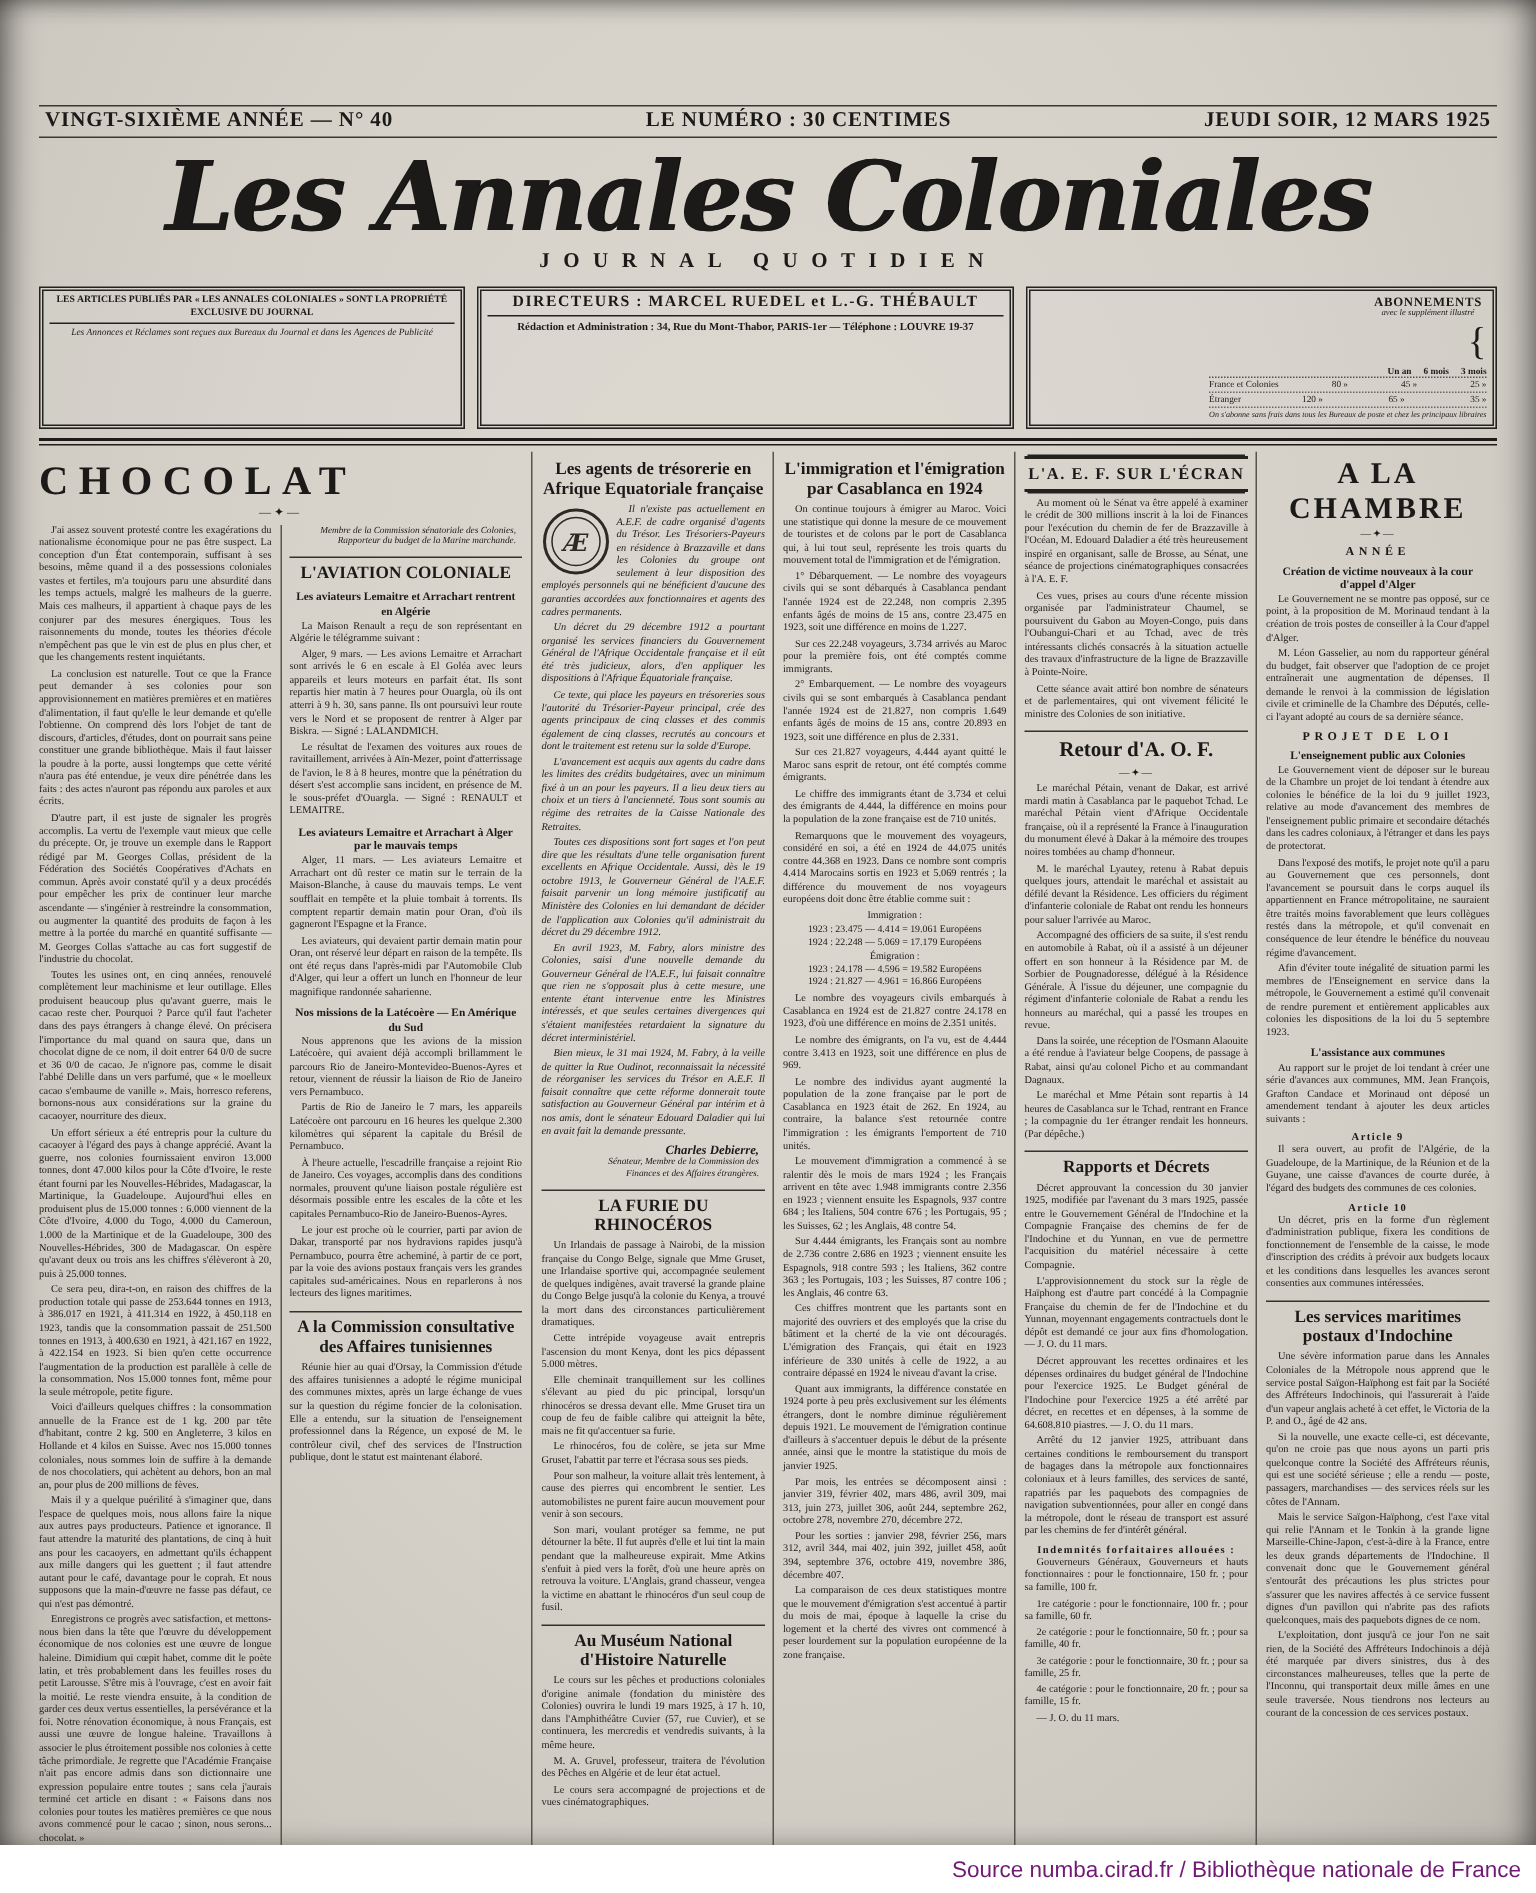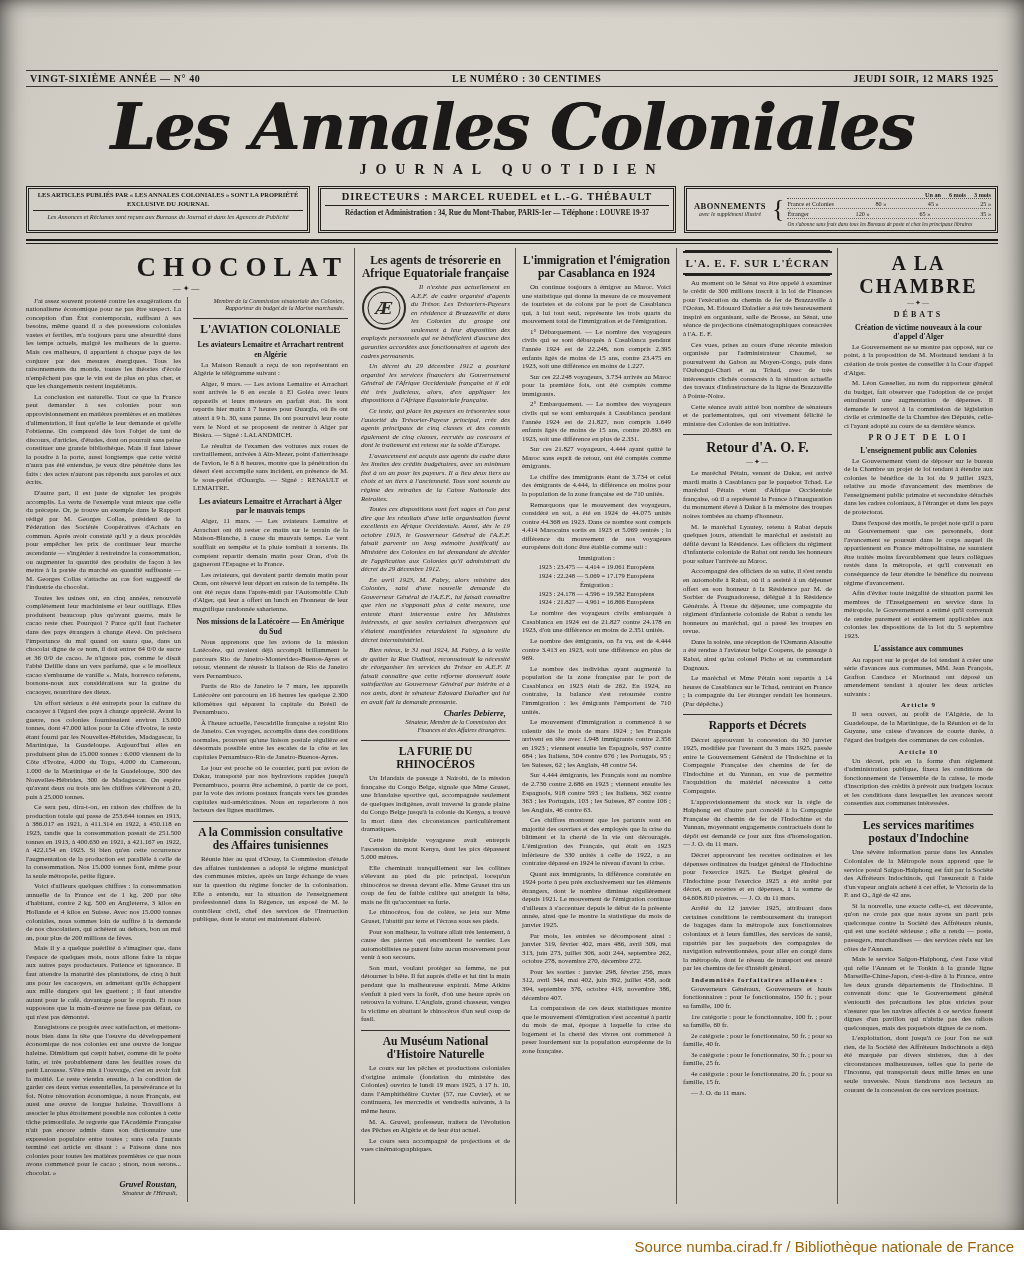--- a/index.html
+++ b/index.html
@@ -6,74 +6,74 @@
   .scan{width:1024px;height:1262px;margin:0 auto;position:relative;background:#fff;overflow:hidden;
         font-family:"Liberation Serif",serif;color:#1b1a18;}
   .paper{position:relative;width:1024px;height:1230px;
          background:radial-gradient(ellipse at 50% 38%, #dcd8d0 0%, #d6d2ca 50%, #cdc9c1 80%, #bab6ae 100%);
          box-shadow:inset 14px 0 22px -10px rgba(0,0,0,.55), inset -14px 0 22px -10px rgba(0,0,0,.5),
                     inset 0 10px 18px -10px rgba(0,0,0,.35);
          overflow:hidden;}
   .topblank{height:70px;}
   .topline{margin:0 26px;border-top:1px solid #3a3833;border-bottom:1px solid #3a3833;
            display:flex;justify-content:space-between;align-items:center;
-           font-size:10px;letter-spacing:.6px;padding:2px 4px;font-weight:bold;}
+           font-size:14px;letter-spacing:.6px;padding:2px 4px;font-weight:bold;}
   .mast-title{text-align:center;font-family:"DejaVu Serif",serif;font-style:italic;font-weight:bold;
               font-size:64px;line-height:1.05;margin-top:6px;letter-spacing:-1px;
               text-shadow:1px 0 0 #14130f;}
   .mast-sub{text-align:center;font-weight:bold;font-size:14px;letter-spacing:9px;margin-top:2px;}
   .headband{margin:8px 26px 0;display:flex;gap:8px;align-items:stretch;}
   .hb-box{border:1px solid #23221e;box-shadow:inset 0 0 0 1px #d6d2ca, inset 0 0 0 2px #23221e;
           padding:4px 6px;background:rgba(255,255,255,.06);}
   .hb-left{width:270px;text-align:center;}
   .hb-l1{font-weight:bold;font-size:6.5px;line-height:1.3;border-bottom:1px solid #23221e;padding-bottom:2px;}
   .hb-l2{font-style:italic;font-size:6.3px;line-height:1.3;padding-top:2px;}
   .hb-center{flex:1;text-align:center;}
   .hb-dir{font-weight:bold;font-size:10.5px;letter-spacing:1px;border-bottom:1px solid #23221e;padding-bottom:3px;}
   .hb-addr{font-size:7.2px;padding-top:3px;font-weight:bold;}
-  .hb-right{width:300px;display:flex;align-items:center;gap:3px;}
+  .hb-right{width:300px;display:flex;align-items:flex-end;gap:3px;flex-direction:column;}
   .ab-left{width:78px;text-align:center;display:flex;flex-direction:column;justify-content:center;}
   .ab-title{font-weight:bold;font-size:8.5px;letter-spacing:.5px;}
   .ab-note{font-style:italic;font-size:5.8px;}
   .ab-brace{font-size:26px;line-height:1;display:flex;align-items:center;}
   .ab-table{flex:1;font-size:6.2px;}
   .ab-head{display:flex;justify-content:flex-end;gap:8px;font-weight:bold;border-bottom:1px dotted #55534c;}
   .ab-row{display:flex;justify-content:space-between;gap:4px;border-bottom:1px dotted #6a675f;padding:1px 0;}
   .ab-row .num{width:22px;text-align:right;}
   .ab-foot{font-style:italic;font-size:5.4px;margin-top:2px;line-height:1.2;}
   .rule2{margin:6px 26px 0;border-top:2px solid #1d1c18;border-bottom:1px solid #1d1c18;height:2px;}
 
   .body-cols{display:flex;margin:4px 26px 0;height:958px;overflow:hidden;}
   .colx2{width:328px;box-sizing:border-box;padding:2px 6px 0 0;}
   .colx2-inner{height:952px;column-count:2;column-gap:12px;column-rule:1px solid #56544c;column-fill:auto;overflow:hidden;}
   .col{width:161px;box-sizing:border-box;border-left:1px solid #56544c;padding:2px 5px 0 6px;overflow:hidden;height:956px;}
 
   .para{font-size:6.9px;line-height:1.24;text-align:justify;text-indent:8px;margin:0 0 2px;}
   .italic .para{font-style:italic;}
-  .h-choc{font-size:27px;font-weight:bold;letter-spacing:7px;text-align:right;margin:2px 0 1px;column-span:all;}
+  .h-choc{font-size:27px;font-weight:bold;letter-spacing:7px;text-align:left;margin:2px 0 1px;column-span:all;}
   .h-orn{column-span:all;text-align:center;font-size:8px;letter-spacing:2px;margin-bottom:4px;}
   .sec-head{font-size:11.5px;font-weight:bold;text-align:center;margin:6px 0 3px;
             border-top:1px solid #33312c;padding-top:4px;line-height:1.15;}
   .sec-head.first{border-top:none;margin-top:0;}
   .sub{font-size:7.6px;font-weight:bold;text-align:center;margin:4px 0 2px;line-height:1.2;}
   .smallcaps{font-size:8px;font-weight:bold;letter-spacing:3px;text-align:center;margin:2px 0;}
   .orn{text-align:center;font-size:7px;letter-spacing:1px;margin:1px 0 3px;}
   .sig{text-align:right;margin:2px 4px 4px 0;}
   .sig-name{font-weight:bold;font-style:italic;font-size:8.5px;}
   .sig-role{font-style:italic;font-size:6.2px;line-height:1.25;}
   .bighead{font-size:20px;font-weight:bold;letter-spacing:2px;text-align:center;margin:2px 0 0;}
   .boxhead{border-top:2px solid #23221e;border-bottom:2px solid #23221e;box-shadow:0 3px 0 -2px #23221e, 0 -3px 0 -2px #23221e;
            font-size:11px;font-weight:bold;text-align:center;letter-spacing:1px;padding:4px 0;margin:1px 0 4px;}
   .midhead{font-size:14px;font-weight:bold;text-align:center;margin:6px 0 2px;border-top:1px solid #33312c;padding-top:5px;}
   .stats{font-size:6.6px;text-align:center;line-height:1.35;margin:2px 0;}
   .stats div{white-space:nowrap;}
   .artlabel{text-align:center;font-weight:bold;font-size:7px;letter-spacing:1px;margin:3px 0 1px;}
   .seal{float:left;margin:2px 4px 2px 0;}
   .credit{height:32px;background:#ffffff;display:flex;align-items:center;justify-content:flex-end;
-          font-family:"Liberation Sans",sans-serif;font-size:15px;color:#a16207;padding-right:10px;box-sizing:border-box;}
+          font-family:"Liberation Sans",sans-serif;font-size:15px;color:#701a75;padding-right:10px;box-sizing:border-box;}
 </style>
 </head>
 <body>
 
 <div class="scan">
   <div class="paper">
     <div class="topblank"></div>
 
     <div class="topline">
       <span>VINGT-SIXIÈME ANNÉE — N° 40</span>
@@ -286,21 +286,21 @@
             <p class="para">2e catégorie : pour le fonctionnaire, 50 fr. ; pour sa famille, 40 fr.</p>
             <p class="para">3e catégorie : pour le fonctionnaire, 30 fr. ; pour sa famille, 25 fr.</p>
             <p class="para">4e catégorie : pour le fonctionnaire, 20 fr. ; pour sa famille, 15 fr.</p>
             <p class="para">— J. O. du 11 mars.</p>
           </div>
       </section>
 
       <section class="col">
         <h2 class="bighead">A LA CHAMBRE</h2>
         <div class="orn">—✦—</div>
-        <div class="smallcaps">DÉBATS</div>
+        <div class="smallcaps">ANNÉE</div>
         <h4 class="sub">Création de victime nouveaux à la cour d'appel d'Alger</h4>
         <div>
             <p class="para">Le Gouvernement ne se montre pas opposé, sur ce point, à la proposition de M. Morinaud tendant à la création de trois postes de conseiller à la Cour d'appel d'Alger.</p>
             <p class="para">M. Léon Gasselier, au nom du rapporteur général du budget, fait observer que l'adoption de ce projet entraînerait une augmentation de dépenses. Il demande le renvoi à la commission de législation civile et criminelle de la Chambre des Députés, celle-ci l'ayant adopté au cours de sa dernière séance.</p>
           </div>
         <div class="smallcaps">PROJET DE LOI</div>
         <h4 class="sub">L'enseignement public aux Colonies</h4>
         <div>
             <p class="para">Le Gouvernement vient de déposer sur le bureau de la Chambre un projet de loi tendant à étendre aux colonies le bénéfice de la loi du 9 juillet 1923, relative au mode d'avancement des membres de l'enseignement public primaire et secondaire détachés dans les cadres coloniaux, à l'étranger et dans les pays de protectorat.</p>
             <p class="para">Dans l'exposé des motifs, le projet note qu'il a paru au Gouvernement que ces personnels, dont l'avancement se poursuit dans le corps auquel ils appartiennent en France métropolitaine, ne sauraient être traités moins favorablement que leurs collègues restés dans la métropole, et qu'il convenait en conséquence de leur étendre le bénéfice du nouveau régime d'avancement.</p>

